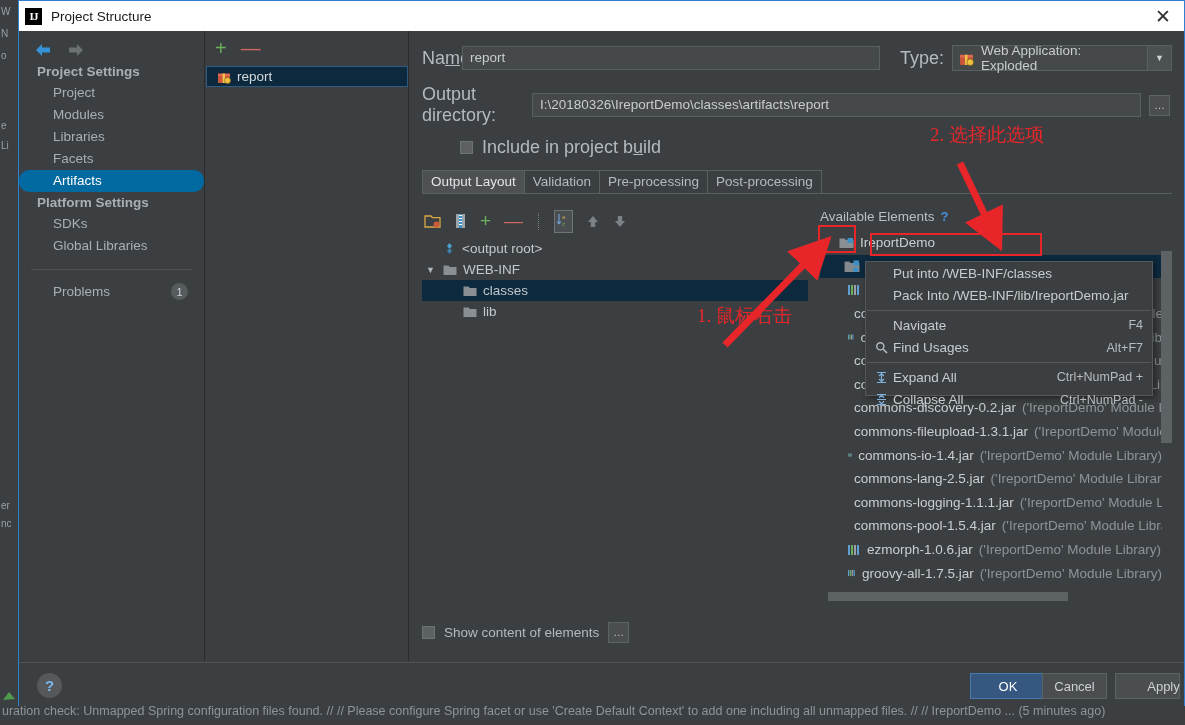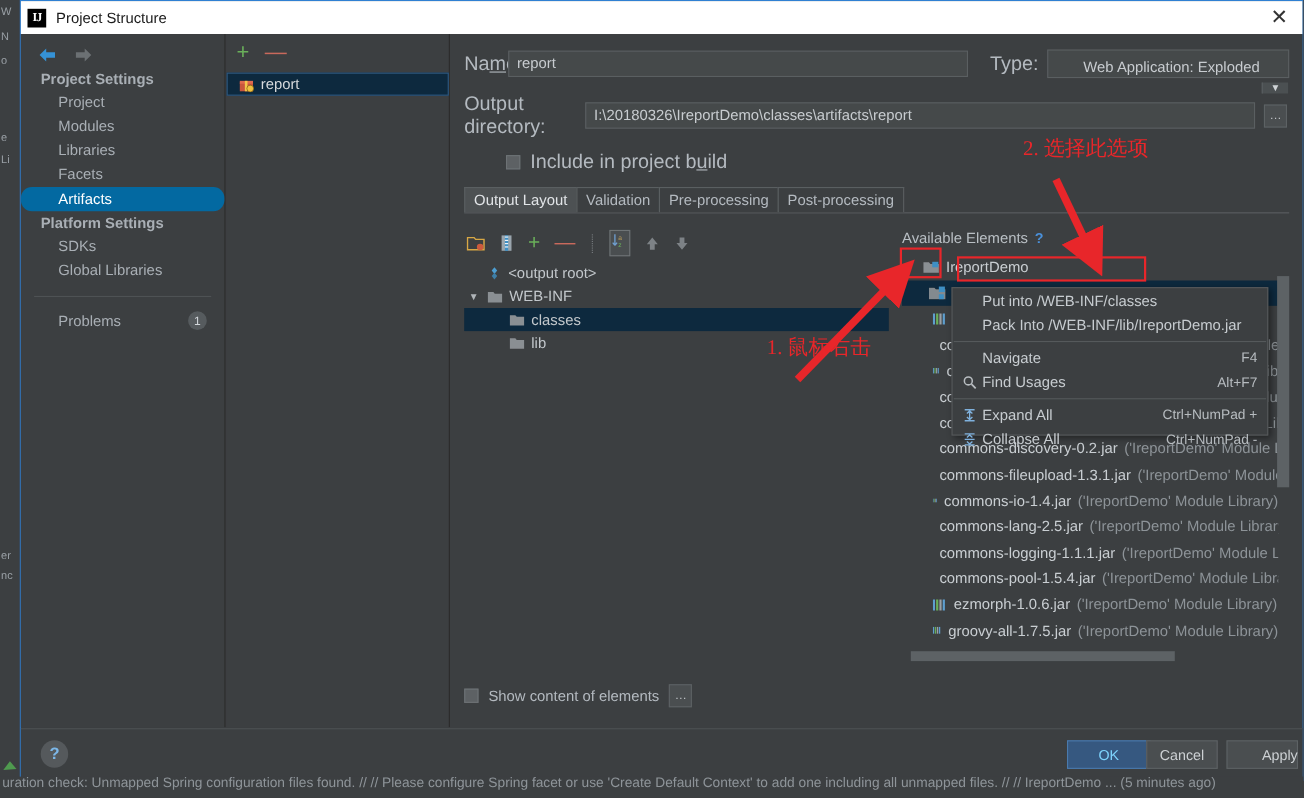--- a/index.html
+++ b/index.html
@@ -97,21 +97,21 @@
   .lab { font-size: 18px; color: #b4bac0; }
   .u { text-decoration: underline; }
   .txtbox {
     background: #45494a; border: 1px solid #5a5f61; color: #c8ccd0;
     font-size: 13.5px; height: 24px; line-height: 22px; padding: 0 7px;
     overflow: hidden; white-space: nowrap;
   }
   .combo {
     background: #45494a; border: 1px solid #5a5f61; height: 26px;
     display: flex; align-items: center; padding-left: 6px; gap: 7px;
-    color: #c8ccd0; font-size: 13.5px; min-width: 0; flex-direction: column;
+    color: #c8ccd0; font-size: 13.5px; min-width: 0;
   }
   .combo-arrow {
     margin-left: auto; width: 24px; height: 24px; background: #4b5052;
     border-left: 1px solid #5a5f61; display: flex; align-items: center;
     justify-content: center; color: #cfd3d6; font-size: 9px;
   }
   .ellipsis-btn {
     background: #4a4e50; border: 1px solid #5d6264; width: 21px; height: 21px;
     color: #c0c4c8; font-size: 11px; display: flex; align-items: center;
     justify-content: center; line-height: 7px;
@@ -186,21 +186,21 @@
     position: absolute; left: 18px; top: 10px; width: 25px; height: 25px;
     border-radius: 50%; background: #55595c; color: #7cb7e8;
     display: flex; align-items: center; justify-content: center;
     font-size: 15px; font-weight: bold;
   }
   .btn {
     position: absolute; top: 10px; height: 26px; width: 65px;
     font-size: 13px; display: flex; align-items: center; justify-content: center;
     border: 1px solid #5d6264; background: #4a4e50; color: #cdd1d4;
   }
-  .btn.primary { background: #365880; border-color: #4a7aad; color: #7dd3fc; width: 76px; }
+  .btn.primary { background: #365880; border-color: #4a7aad; color: #ffffff; width: 76px; }
 
   
   .ctxmenu {
     position: absolute; left: 846px; top: 230px; width: 288px; height: 135px;
     background: #3c3f41; border: 1px solid #55595b;
     box-shadow: 2px 2px 6px rgba(0,0,0,.45);
   }
   .mi {
     display: flex; align-items: center; height: 22.5px;
     font-size: 13.5px; color: #c7ccd0; padding-left: 6px;

